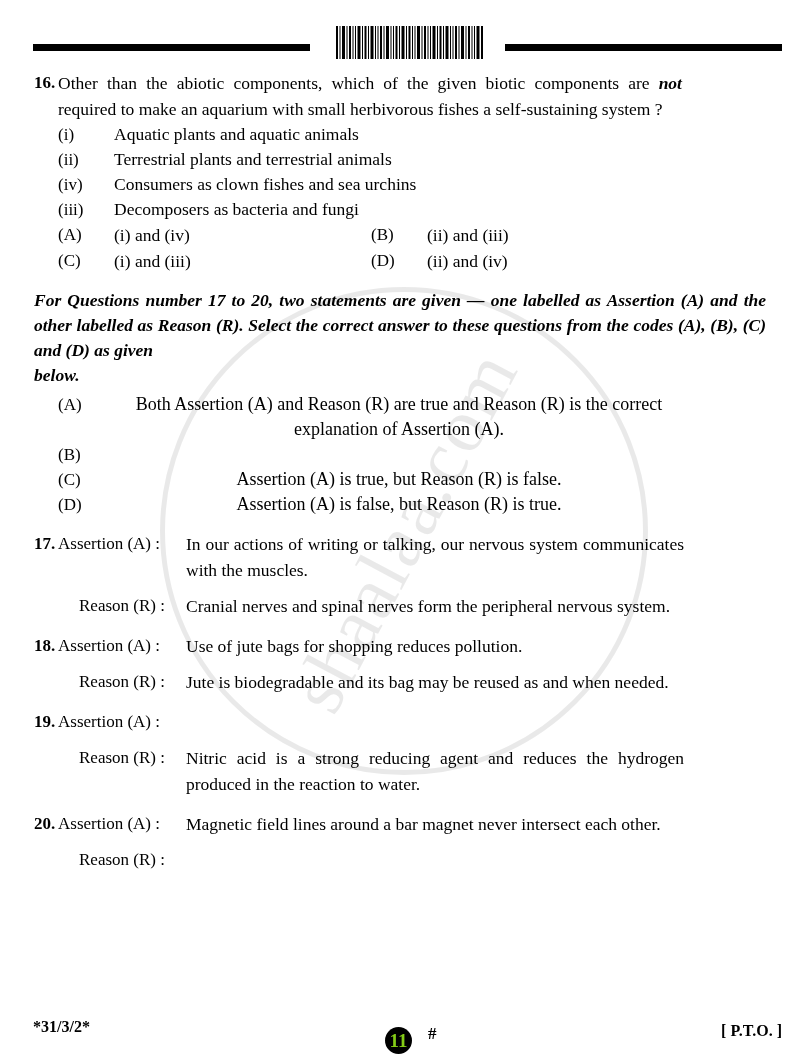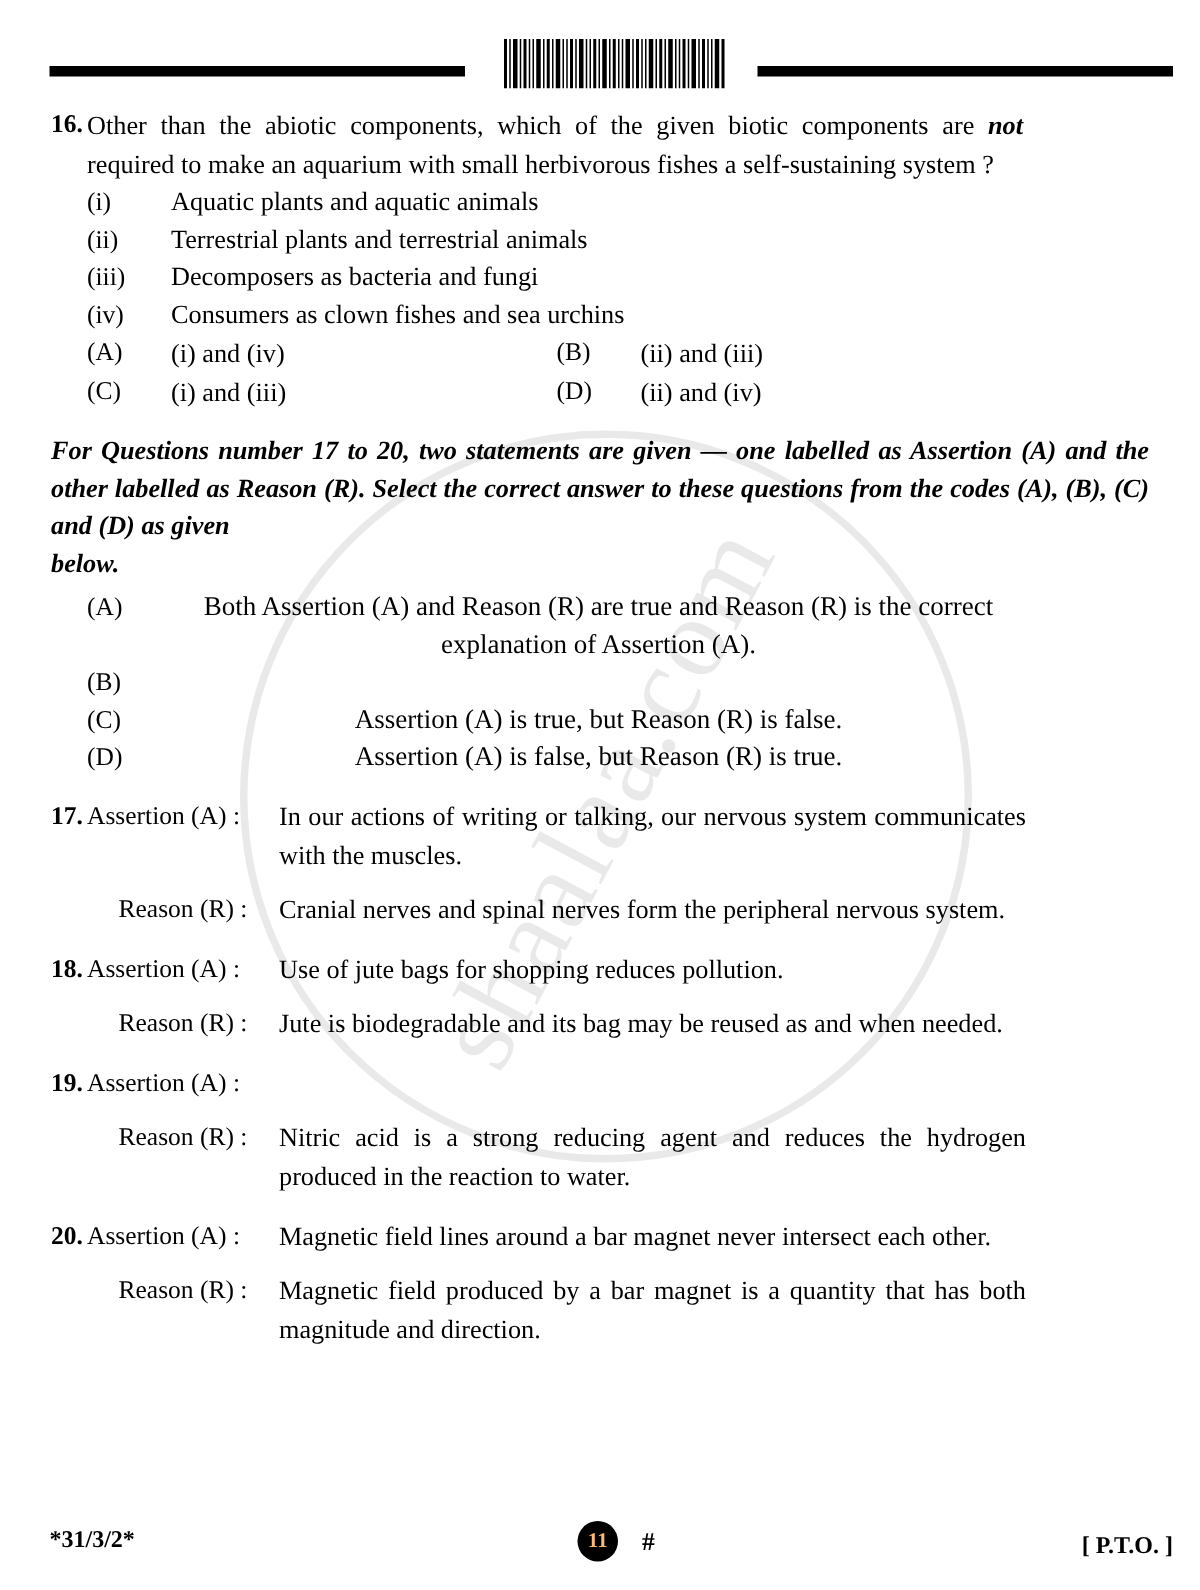--- a/index.html
+++ b/index.html
@@ -232,26 +232,27 @@
     top: 2px;
     display: flex;
     align-items: center;
     gap: 16px;
   }
   .page-badge {
     width: 27px;
     height: 27px;
     border-radius: 50%;
     background: #000;
-    color: #fdba74;
-    font-weight: bold;
-    font-size: 14px;
+    color: #84cc16;
+    font-weight: bold;
+    font-size: 19px;
     display: flex;
     align-items: center;
     justify-content: center;
+    margin-top: 13px;
   }
   .hash-mark {
     font-weight: bold;
     font-size: 17px;
     color: #000;
   }
   .footer-right {
     position: absolute;
     right: 18px;
     top: 10px;
@@ -333,26 +334,26 @@
 
         <div class="subline">
           <div class="sublabel">(i)</div>
           <div class="subtext">Aquatic plants and aquatic animals</div>
         </div>
         <div class="subline">
           <div class="sublabel">(ii)</div>
           <div class="subtext">Terrestrial plants and terrestrial animals</div>
         </div>
         <div class="subline">
+          <div class="sublabel">(iv)</div>
+          <div class="subtext">Consumers as clown fishes and sea urchins</div>
+        </div>
+        <div class="subline">
           <div class="sublabel">(iii)</div>
           <div class="subtext">Decomposers as bacteria and fungi</div>
-        </div>
-        <div class="subline">
-          <div class="sublabel">(iv)</div>
-          <div class="subtext">Consumers as clown fishes and sea urchins</div>
         </div>
 
         <div class="mcq-row">
           <div class="mcq-col">
             <div class="mcq-label">(A)</div>
             <div class="mcq-text">(i) and (iv)</div>
           </div>
           <div class="mcq-col">
             <div class="mcq-label">(B)</div>
             <div class="mcq-text">(ii) and (iii)</div>
@@ -434,21 +435,20 @@
 
     <div class="ar-block">
       <div class="ar-row">
         <div class="ar-num">20.</div>
         <div class="ar-tag">Assertion (A) :</div>
         <div class="ar-text">Magnetic field lines around a bar magnet never intersect each other.</div>
       </div>
       <div class="ar-row reason">
         <div class="ar-num"></div>
         <div class="ar-tag">Reason (R) :</div>
-        <div class="ar-text">Magnetic field produced by a bar magnet is a quantity that has both magnitude and direction.</div>
       </div>
     </div>
 
   </div>
 
   <div class="footer">
     <div class="footer-left">*31/3/2*</div>
     <div class="footer-center">
       <div class="page-badge">11</div>
       <div class="hash-mark">#</div>

